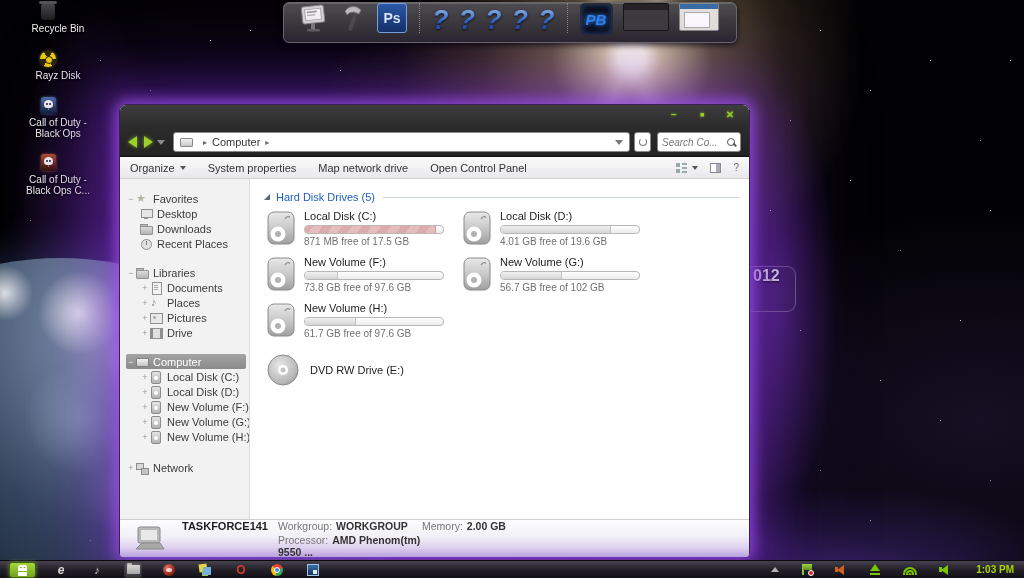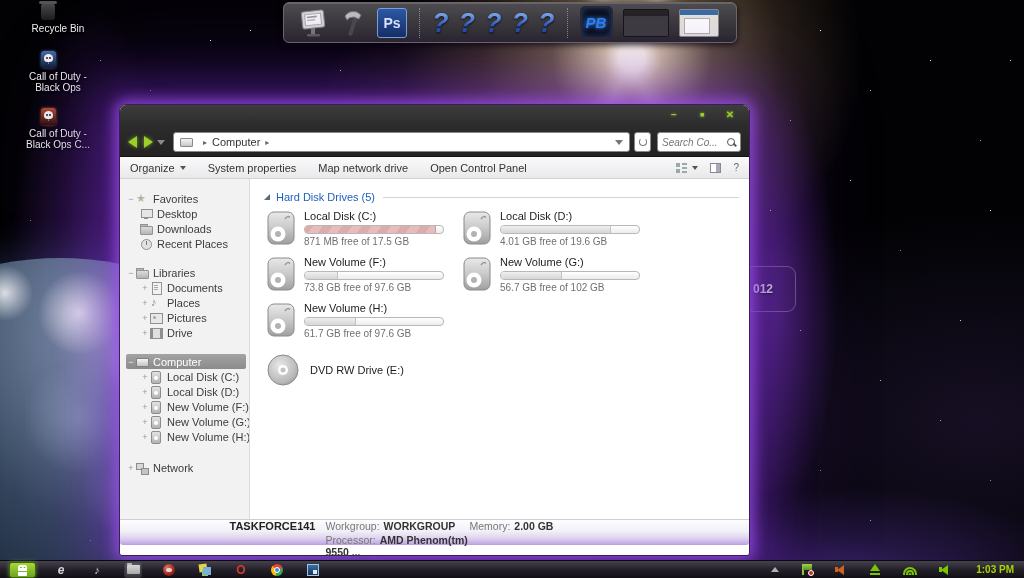--- a/index.html
+++ b/index.html
@@ -52,42 +52,42 @@
   .g-rad::after { content:""; position:absolute; left:5px; top:5px; width:6px; height:6px; border-radius:50%; background:#e8cf10; border:1px solid #2a2408; }
   .g-skull { width:15px; height:17px; border-radius:3px; position:relative; }
   .g-skull.blue { background:linear-gradient(#4a6faa,#101d33); box-shadow:0 0 3px rgba(90,140,220,.7); }
   .g-skull.red  { background:linear-gradient(#b05030,#2e0e08); box-shadow:0 0 3px rgba(220,110,70,.7); }
   .g-skull::before { content:""; position:absolute; left:3px; top:3px; width:9px; height:8px; border-radius:50% 50% 40% 40%; background:#f2f2f2; }
   .g-skull::after { content:""; position:absolute; left:5px; top:6px; width:2px; height:2px; border-radius:50%; background:#222; box-shadow:3px 0 0 #222, 1.5px 5px 0 -0.5px #f2f2f2; }
 
   
   .dock { position:absolute; left:283px; top:2px; width:454px; height:41px; border-radius:6px;
     background:linear-gradient(#4e4e4e,#262626); border:1px solid #6a6a6a; box-shadow:0 2px 6px rgba(0,0,0,.8), inset 0 1px 0 rgba(255,255,255,.15);
-    display:flex; align-items:center; padding:0 10px; }
+    display:flex; align-items:flex-start; padding:0 10px; }
   .dock-sep { height:30px; border-left:1px dotted #8a8a8a; margin:0 7px; }
   .dock-item { margin:0 5px; display:flex; align-items:center; justify-content:center; cursor:pointer; }
   .qmark { font-size:27px; font-weight:bold; font-style:italic;
     background:linear-gradient(#9cc4f4 10%, #2a62c4 55%, #143d8c 90%); -webkit-background-clip:text; background-clip:text; color:transparent;
     filter: drop-shadow(0 1px 1px rgba(0,0,0,.8)); line-height:34px; }
   .ps-icon { width:30px; height:30px; border-radius:3px; background:linear-gradient(#2b5aa6,#123063);
     border:1px solid #7aa7d8; color:#dcebff; font-size:14px; font-weight:bold; display:flex; align-items:center; justify-content:center; }
   .pb-icon { width:33px; height:33px; border-radius:5px; background:#0a0a0c; border:2px solid #2a2a30;
     color:#2f85f0; font-size:15px; font-weight:bold; font-style:italic; display:flex; align-items:center; justify-content:center;
     text-shadow:0 0 4px #2f85f0, 0 0 8px #1a4fa0; box-shadow: inset 0 0 6px rgba(47,133,240,.5); }
   .thumb { border-radius:2px; position:relative; }
   .thumb.dark { width:46px; height:28px; background:#3c3c3c; border:1px solid #141414; }
   .thumb.dark::before { content:""; position:absolute; left:0; top:0; right:0; height:6px; background:#232323; }
   .thumb.light { width:40px; height:28px; background:#e7e4dc; border:1px solid #8a8a8a; }
   .thumb.light::before { content:""; position:absolute; left:0; top:0; right:0; height:5px; background:#3a6ea5; }
   .thumb.light::after { content:""; position:absolute; left:4px; top:8px; width:24px; height:14px; background:#fff; border:1px solid #b0b0b0; }
 
   
   .widget-012 { position:absolute; left:744px; top:266px; width:52px; height:46px; border-radius:9px;
     background:rgba(55,30,85,.45); border:1px solid rgba(255,255,255,.28);
-    color:#e8e8e8; font-size:12px; font-weight:bold; display:flex; align-items:center; padding-left:8px;
+    color:#e8e8e8; font-size:16px; font-weight:bold; display:flex; padding-left:8px;
     text-shadow:0 1px 2px #000; z-index:1; }
 
   
   .window { position:absolute; left:119px; top:104px; width:631px; height:452px; z-index:2;
     border-radius:7px 7px 3px 3px; background:#fff; border:1px solid #3a1f56;
     box-shadow: 0 0 14px 4px rgba(160,80,240,.75), 0 0 45px 18px rgba(120,45,205,.45), 0 0 90px 40px rgba(100,35,180,.25); }
   .chrome { height:52px; border-radius:6px 6px 0 0;
     background:linear-gradient(#3d3d3d, #2c2c2c 40%, #222); border-bottom:1px solid #111; position:relative; }
   .win-controls { position:absolute; right:12px; top:4px; display:flex; gap:14px; }
   .win-btn { color:#9ccf2a; font-size:10px; font-weight:bold; width:14px; text-align:center; cursor:pointer;
@@ -163,23 +163,23 @@
   .tile { display:flex; align-items:flex-start; height:42px; cursor:pointer; }
   .tile-text { margin-left:8px; padding-top:1px; }
   .tile-name { font-size:11px; color:#1c1c1c; line-height:13px; }
   .bar { width:140px; height:9px; border:1px solid #b8b8b8; border-radius:4px; background:linear-gradient(#fff,#ececec); margin:2px 0 2px; overflow:hidden; }
   .bar-fill { height:100%; background:linear-gradient(#efefef,#d6d6d6); border-right:1px solid #c2c2c2; }
   .bar-fill.striped { background:repeating-linear-gradient(-55deg, #e7bcbc 0 8px, #dcabab 8px 16px); border-right:1px solid #cf9e9e; }
   .tile-free { font-size:10px; color:#707070; line-height:11px; }
   .dvd-tile { display:flex; align-items:center; margin:8px 0 0 2px; cursor:pointer; }
   .dvd-name { font-size:11px; color:#1c1c1c; margin-left:10px; }
 
-  .details { height:26px; border-top:1px solid #cfcfcf; border-radius:0 0 3px 3px;
+  .details { height:38px; border-top:1px solid #cfcfcf; border-radius:0 0 3px 3px;
     background:linear-gradient(#fdfdfe 0%, #f2f0f7 45%, #ddd0ee 75%, #b9a0e0 100%);
-    display:flex; align-items:center; padding:0 12px;flex-direction:column; }
+    display:flex; align-items:center; padding:0 12px; }
   .det-icon { margin-right:14px; }
   .det-grid { display:grid; grid-template-columns:auto auto auto; column-gap:0; row-gap:2px; font-size:10.5px; align-items:baseline; }
   .det-name { font-weight:bold; color:#222; font-size:11px; margin-right:10px; }
   .det-label { color:#777; }
   .det-value { color:#333; font-weight:bold; margin-left:4px; }
   .det-cell { width:240px; }
   .det-cell2 { width:170px; }
 
   
   .taskbar { position:absolute; left:0; bottom:0; width:1024px; height:18px; z-index:5;
@@ -236,20 +236,24 @@
 
 <div class="wallpaper"></div>
 <div class="sunray"></div>
 <div class="earth"></div>
 <div class="stars"></div>
 
 <div class="desk-icons">
   <div class="dicon-item" style="margin-bottom:17px;">
     <span class="g-trash"></span>
     <span class="dlabel">Recycle Bin</span>
+  </div>
+  <div class="dicon-item" style="margin-bottom:16px;">
+    <span class="g-rad"></span>
+    <span class="dlabel">Rayz Disk</span>
   </div>
   <div class="dicon-item" style="">
     <span class="g-skull blue"></span>
     <span class="dlabel">Call of Duty - Black Ops</span>
   </div>
   <div class="dicon-item">
     <span class="g-skull red"></span>
     <span class="dlabel">Call of Duty - Black Ops C...</span>
   </div>
 </div>

